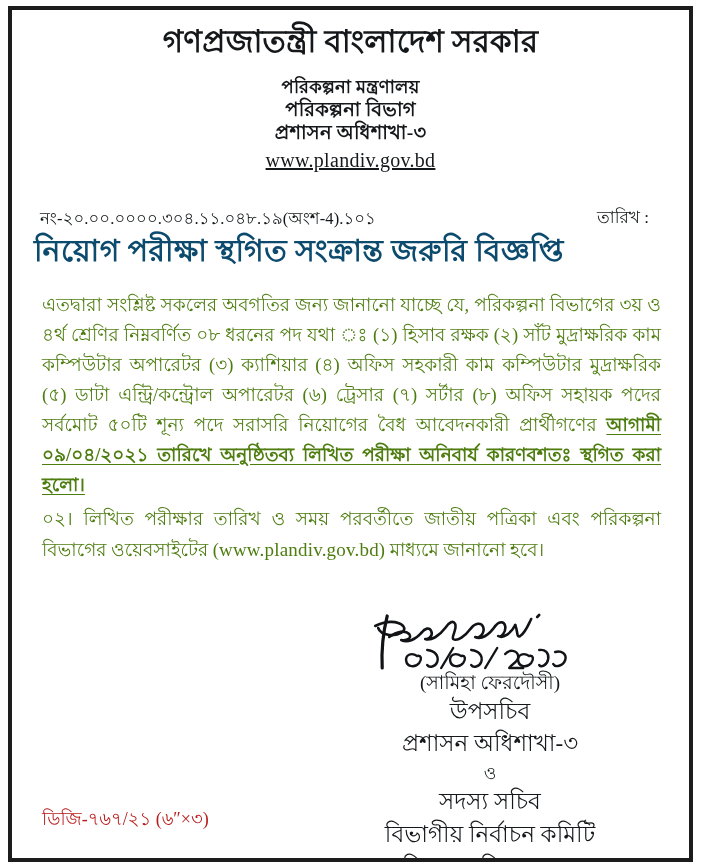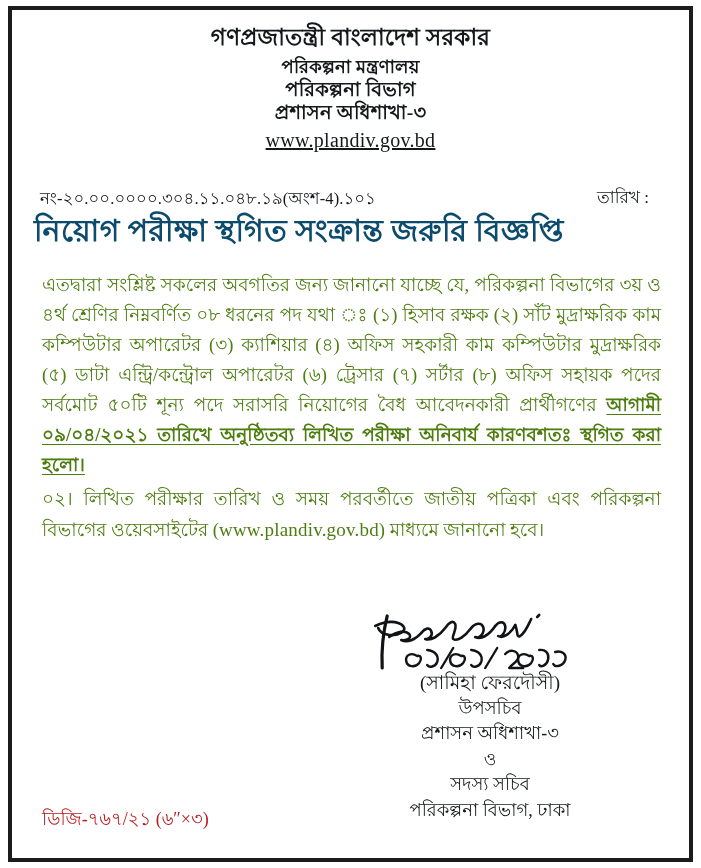--- a/index.html
+++ b/index.html
@@ -46,21 +46,21 @@
   .header-block {
     text-align: center;
     color: #15181a;
   }
   .hdr-line {
     font-family: "Liberation Serif", "DejaVu Serif", serif;
     font-weight: 700;
     letter-spacing: 0.2px;
     line-height: 1.18;
   }
-  .hdr-1 { font-size: 23px; margin-bottom: 6px; text-align: center; }
+  .hdr-1 { font-size: 31px; margin-bottom: 16px; text-align: center; }
   .hdr-2 { font-size: 18px; margin-bottom: 0; }
   .hdr-3 { font-size: 19.5px; }
   .hdr-4 { font-size: 19.5px; margin-bottom: 5px; }
 
   .hdr-url {
     font-family: "Liberation Serif", "DejaVu Serif", serif;
     font-size: 20px;
     font-weight: 400;
     text-decoration: underline;
     color: #15181a;
@@ -168,21 +168,21 @@
     left: 50%;
     top: 0;
     transform: translateX(-48%);
   }
   .sign-name {
     font-size: 19px;
     font-weight: 400;
     line-height: 1.35;
   }
   .sign-line {
-    font-size: 18px;
+    font-size: 23px;
     font-weight: 400;
     line-height: 1.42;
   }
   .sign-amp { font-size: 17px; line-height: 1.5; }
 
   
   .footer-code {
     position: absolute;
     left: 30px;
     bottom: 22px;
@@ -250,20 +250,21 @@
               <path d="M190 42 C196 40, 202 44, 200 50 C198 56, 190 58, 188 54"></path>
             </g>
           </svg>
         </div>
 
         <div class="sign-name">(সামিহা ফেরদৌসী)</div>
         <div class="sign-line">উপসচিব</div>
         <div class="sign-line">প্রশাসন অধিশাখা-৩</div>
         <div class="sign-line sign-amp">ও</div>
         <div class="sign-line">সদস্য সচিব</div>
+        <div class="sign-line">বিভাগীয় নির্বাচন কমিটি</div>
         <div class="sign-line">পরিকল্পনা বিভাগ, ঢাকা</div>
       </div>
 
       <div class="footer-code">ডিজি-৭৬৭/২১ (৬″×৩)</div>
 
     </div>
   </div>
 </div>
 
 </body></html>

